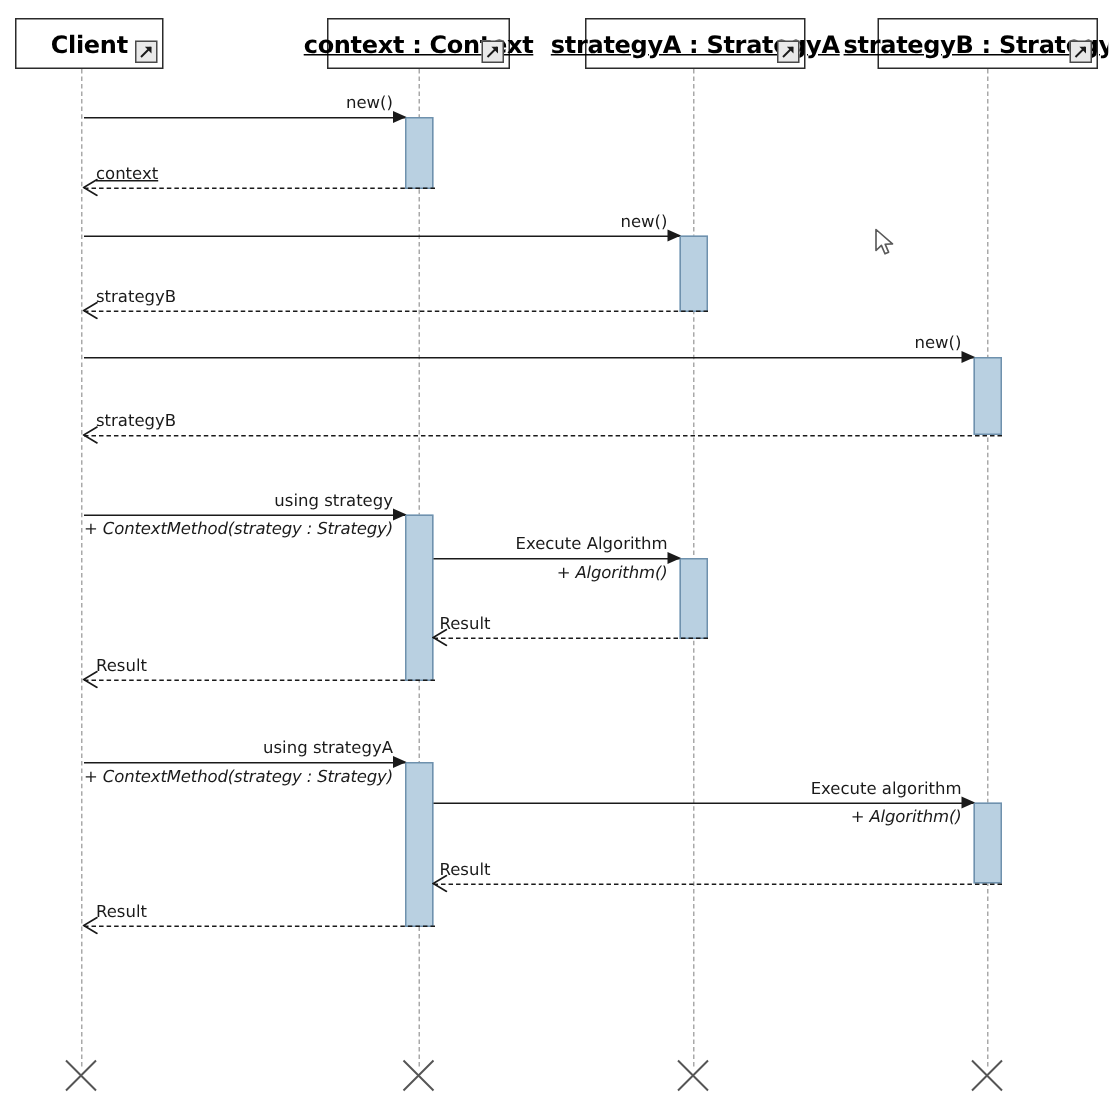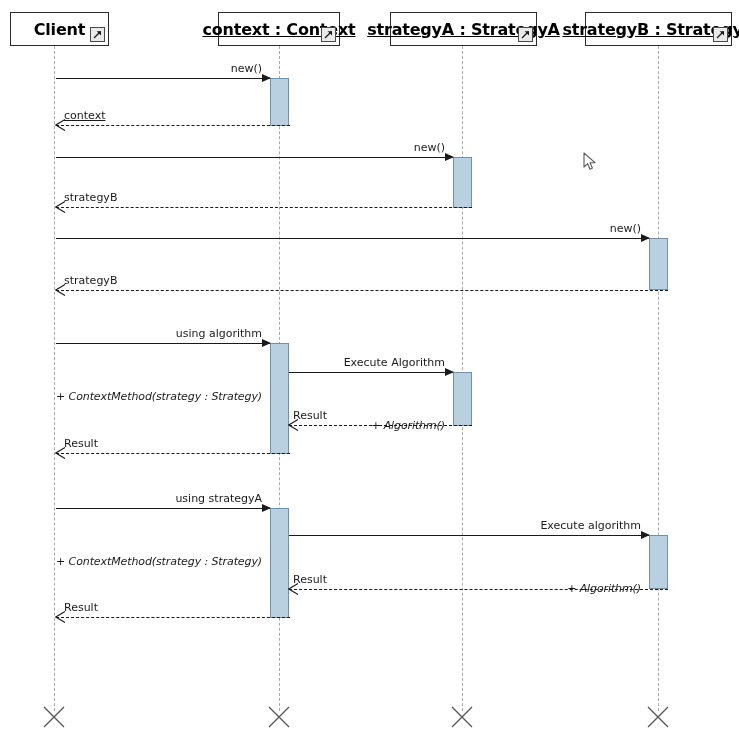--- a/index.html
+++ b/index.html
@@ -105,21 +105,20 @@
   
   .msg-label {
     position: absolute;
     font-size: 11px;
     color: #1a1a1a;
     white-space: nowrap;
   }
   .msg-label.italic {
     font-style: italic;
     letter-spacing: -0.1px;
-    margin-top: 44px;
   }
 
   
   .destroy-x {
     position: absolute;
     width: 22px;
     height: 22px;
   }
   .destroy-x svg { display: block; }
 
@@ -193,21 +192,21 @@
           <svg width="11" height="12" viewBox="0 0 11 12">
             <path d="M10 0.5 L0.8 6 L10 11.5" stroke="#1a1a1a" stroke-width="1.1" fill="none"></path>
           </svg>
         </div>
       </div>
       <div class="msg-label" style="top: 274px; left: 64px;">strategyB</div>
       <div class="msg solid" style="left: 56px; top: 343px; width: 214px;">
         <div class="shaft"></div>
         <div class="head-right"></div>
       </div>
-      <div class="msg-label" style="top: 327px; left: 0px; width: 262px; text-align: right;">using algorithm</div>
+      <div class="msg-label" style="top: 327px; left: 0px; width: 262px; text-align: right;">using strategy</div>
       <div class="msg-label italic" style="top: 346px; left: 0px; width: 262px; text-align: right;">+ ContextMethod(strategy : Strategy)</div>
       <div class="msg solid" style="left: 289px; top: 372px; width: 164px;">
         <div class="shaft"></div>
         <div class="head-right"></div>
       </div>
       <div class="msg-label" style="top: 356px; left: 0px; width: 445px; text-align: right;">Execute Algorithm</div>
       <div class="msg-label italic" style="top: 375px; left: 0px; width: 445px; text-align: right;">+ Algorithm()</div>
       <div class="msg dashed" style="left: 289px; top: 425px; width: 183px;">
         <div class="shaft"></div>
         <div class="head-left-open">

